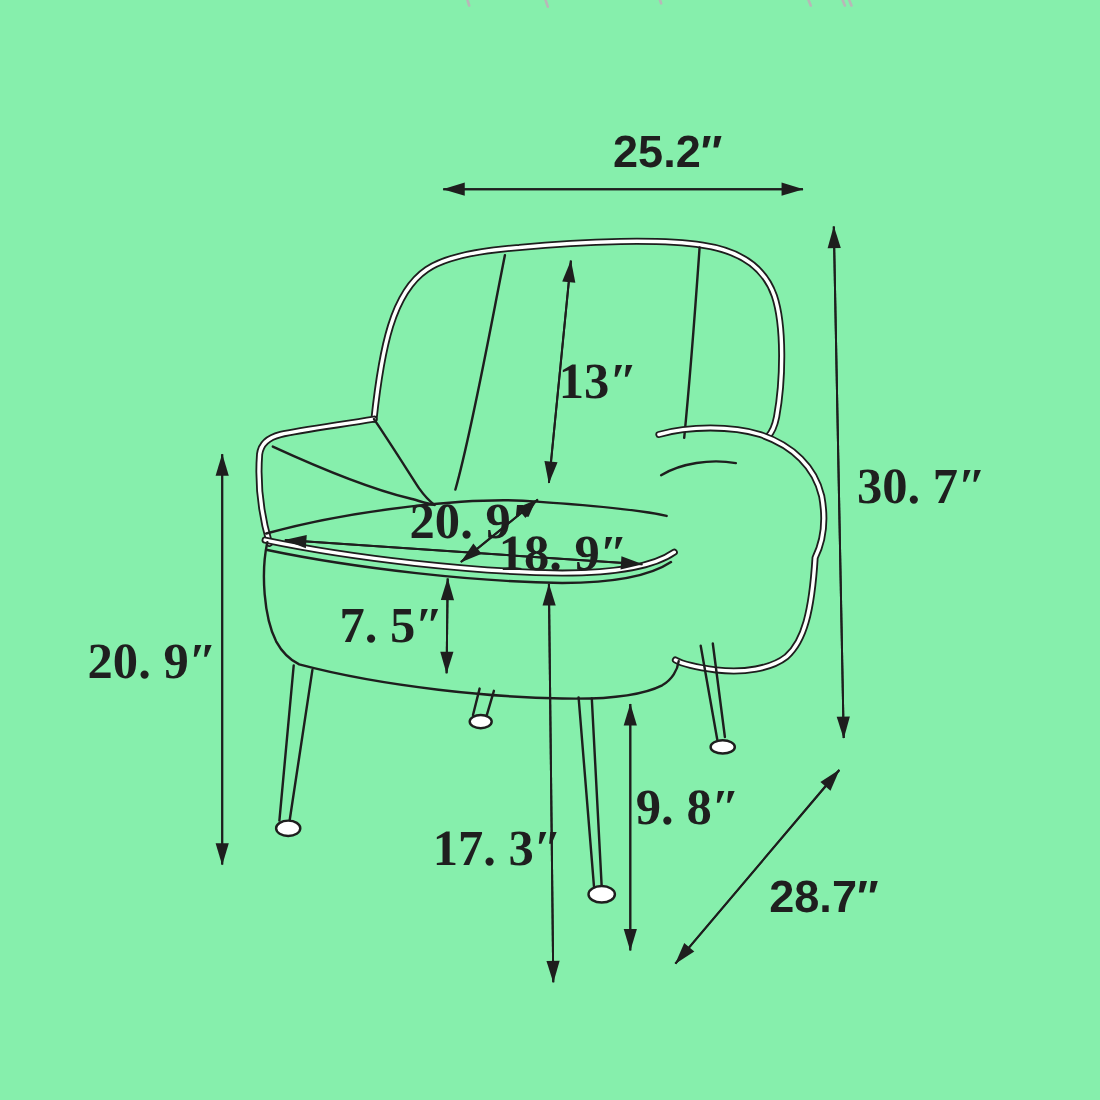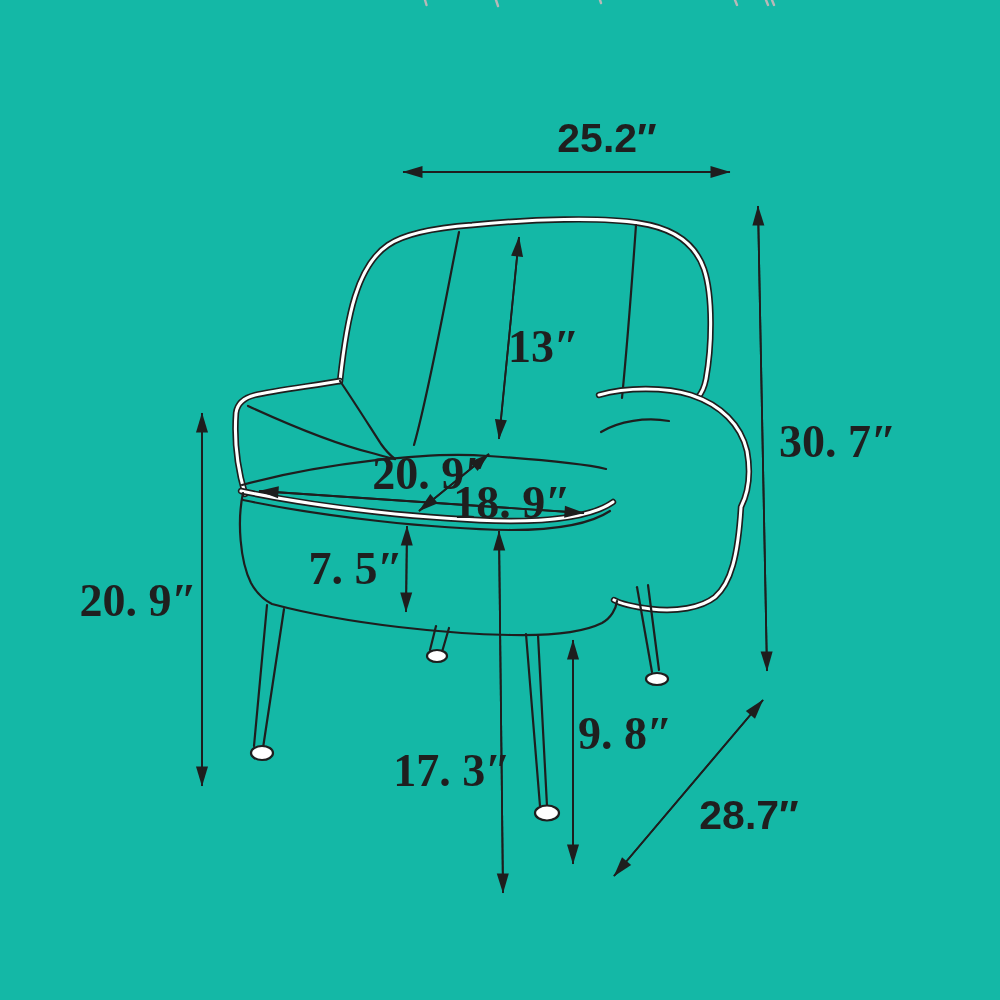--- a/index.html
+++ b/index.html
@@ -1,16 +1,16 @@
 <!DOCTYPE html>
 <html><head>
 <meta charset="utf-8">
 <style>
   html,body{margin:0;padding:0;background:#ffffff;}
-  .stage{position:relative;width:1000px;height:1000px;background:#14b8a6;overflow:hidden;
+  .stage{position:relative;width:1000px;height:1000px;background:#86efac;overflow:hidden;
          font-family:"Liberation Sans",sans-serif;}
   svg{display:block;}
   
   .chair-line{fill:none;stroke:#1e1e1e;stroke-width:2.2;stroke-linecap:round;stroke-linejoin:round;}
   .pipe-o{fill:none;stroke:#1e1e1e;stroke-width:6.4;stroke-linecap:round;stroke-linejoin:round;}
   .pipe-i{fill:none;stroke:#ffffff;stroke-width:3.1;stroke-linecap:round;stroke-linejoin:round;}
   .foot{fill:#ffffff;stroke:#1e1e1e;stroke-width:2.2;}
   
   .dim{stroke:#1e1e1e;stroke-width:1.8;fill:none;}
   #ah path{fill:#1e1e1e;}

